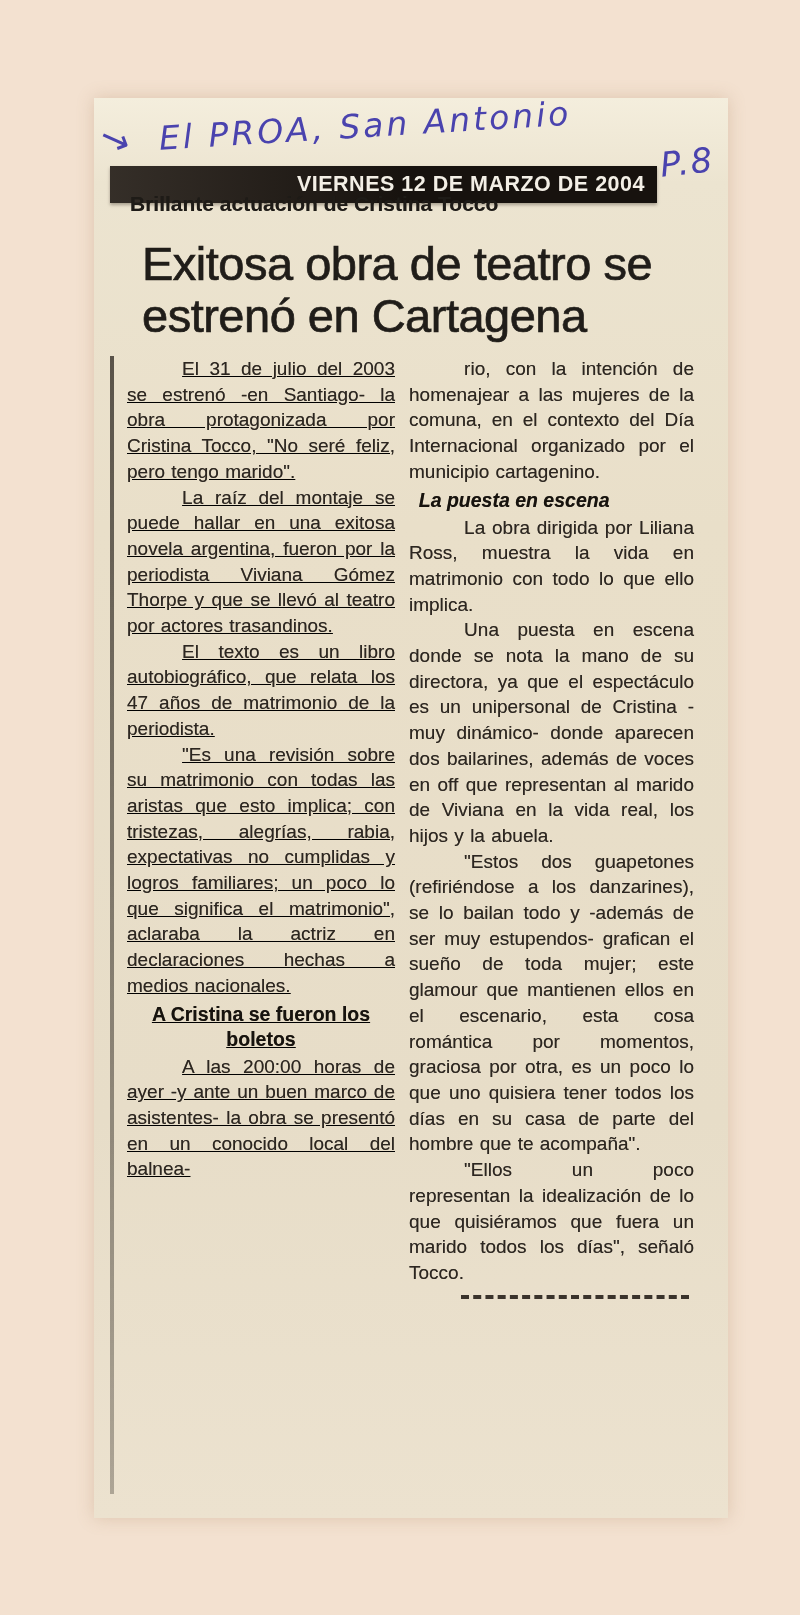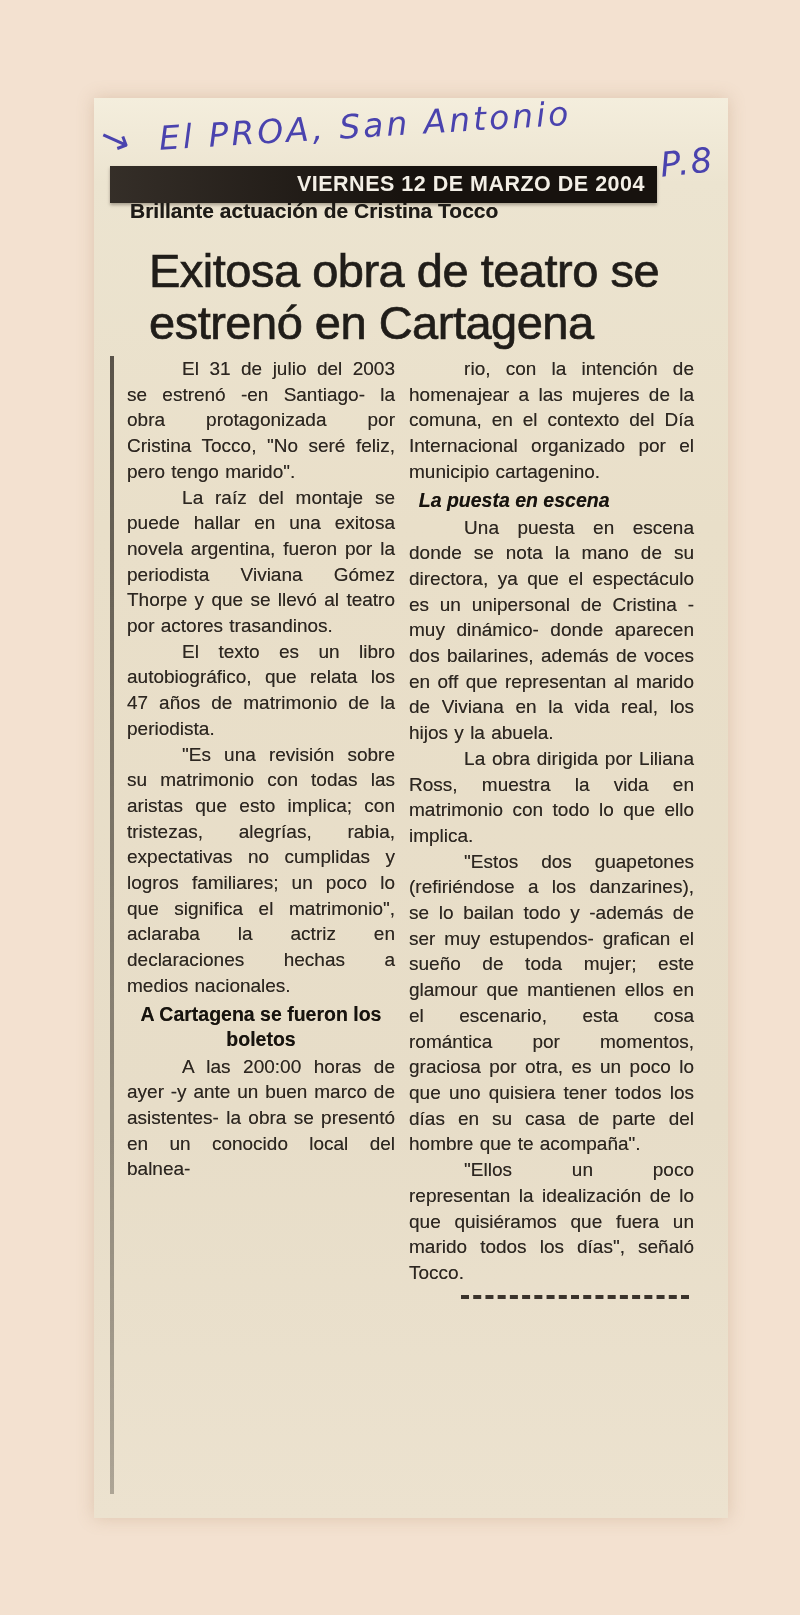--- a/index.html
+++ b/index.html
@@ -43,35 +43,35 @@
     font-weight:bold;font-size:21.5px;line-height:37px;
     color:#f3efe6;letter-spacing:.5px;
   }
   .pagenote{
     position:absolute;left:566px;top:44px;
     font-size:34px;font-style:italic;
     font-family:"DejaVu Sans",sans-serif;
     color:#4a43ae;transform:rotate(-6deg);letter-spacing:2px;
   }
   .kicker{
-    position:absolute;left:36px;top:101px;
+    position:absolute;left:36px;top:94px;
     font-weight:bold;font-size:21px;color:#1e1b17;
     text-shadow:0 0 .5px rgba(30,27,23,.6);
   }
   .headline{
-    position:absolute;left:48px;top:140px;width:580px;margin:7px;
+    position:absolute;left:48px;top:140px;width:580px;margin:0;
     font-weight:normal;font-size:47px;line-height:52px;
     letter-spacing:-.5px;color:#201d19;
     -webkit-text-stroke:.7px #201d19;
   }
   .columns{
     position:absolute;left:33px;top:258px;width:567px;
     display:flex;gap:14px;
   }
-  .col-left{width:268px;flex:0 0 268px;}
+  .col-left{width:268px;flex:0 0 268px;text-decoration:underline;}
   .col-right{width:285px;flex:0 0 285px;}
   .columns p{
     margin:0;
     font-size:19px;line-height:25.7px;
     text-align:justify;text-indent:2.9em;
     color:#2c2620;
     text-shadow:0 0 .5px rgba(44,38,32,.55);
     word-spacing:1px;
   }
   h2.sub{
@@ -107,28 +107,28 @@
 
   <h1 class="headline">Exitosa obra de teatro se estrenó en Cartagena</h1>
 
   <div class="columns">
 
     <div class="col-left">
       <p>El 31 de julio del 2003 se estrenó -en Santiago- la obra protagonizada por Cristina Tocco, "No seré feliz, pero tengo marido".</p>
       <p>La raíz del montaje se puede hallar en una exitosa novela argentina, fueron por la periodista Viviana Gómez Thorpe y que se llevó al teatro por actores trasandinos.</p>
       <p>El texto es un libro autobiográfico, que relata los 47 años de matrimonio de la periodista.</p>
       <p>"Es una revisión sobre su matrimonio con todas las aristas que esto implica; con tristezas, alegrías, rabia, expectativas no cumplidas y logros familiares; un poco lo que significa el matrimonio", aclaraba la actriz en declaraciones hechas a medios nacionales.</p>
-      <h2 class="sub">A Cartagena se fueron los boletos</h2>
+      <h2 class="sub">A Cristina se fueron los boletos</h2>
       <p>A las 200:00 horas de ayer -y ante un buen marco de asistentes- la obra se presentó en un conocido local del balnea-</p>
     </div>
 
     <div class="col-right">
       <p>rio, con la intención de homenajear a las mujeres de la comuna, en el contexto del Día Internacional organizado por el municipio cartagenino.</p>
       <h2 class="sub sub-left">La puesta en escena</h2>
+      <p>La obra dirigida por Liliana Ross, muestra la vida en matrimonio con todo lo que ello implica.</p>
       <p>Una puesta en escena donde se nota la mano de su directora, ya que el espectáculo es un unipersonal de Cristina -muy dinámico- donde aparecen dos bailarines, además de voces en off que representan al marido de Viviana en la vida real, los hijos y la abuela.</p>
-      <p>La obra dirigida por Liliana Ross, muestra la vida en matrimonio con todo lo que ello implica.</p>
       <p>"Estos dos guapetones (refiriéndose a los danzarines), se lo bailan todo y -además de ser muy estupendos- grafican el sueño de toda mujer; este glamour que mantienen ellos en el escenario, esta cosa romántica por momentos, graciosa por otra, es un poco lo que uno quisiera tener todos los días en su casa de parte del hombre que te acompaña".</p>
       <p>"Ellos un poco representan la idealización de lo que quisiéramos que fuera un marido todos los días", señaló Tocco.</p>
       <div class="dashes"></div>
     </div>
 
   </div>
 </div>
 
 </body></html>

